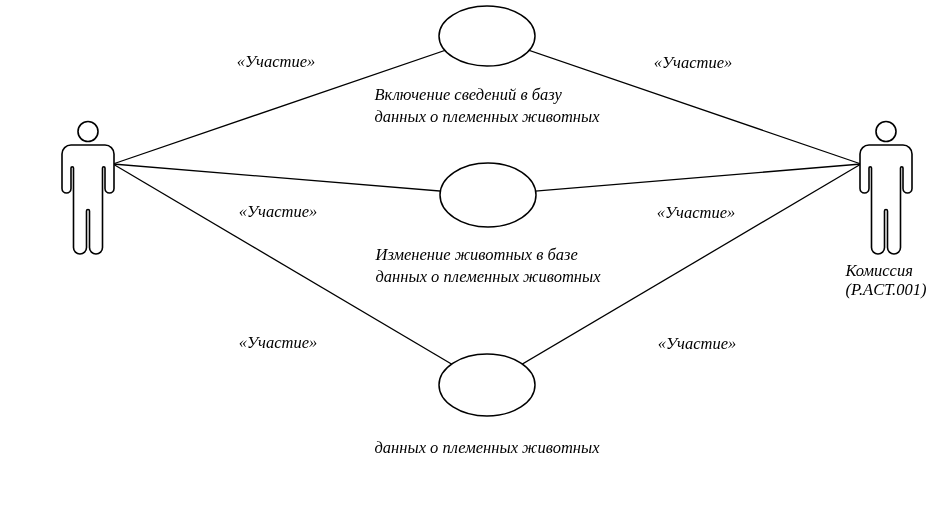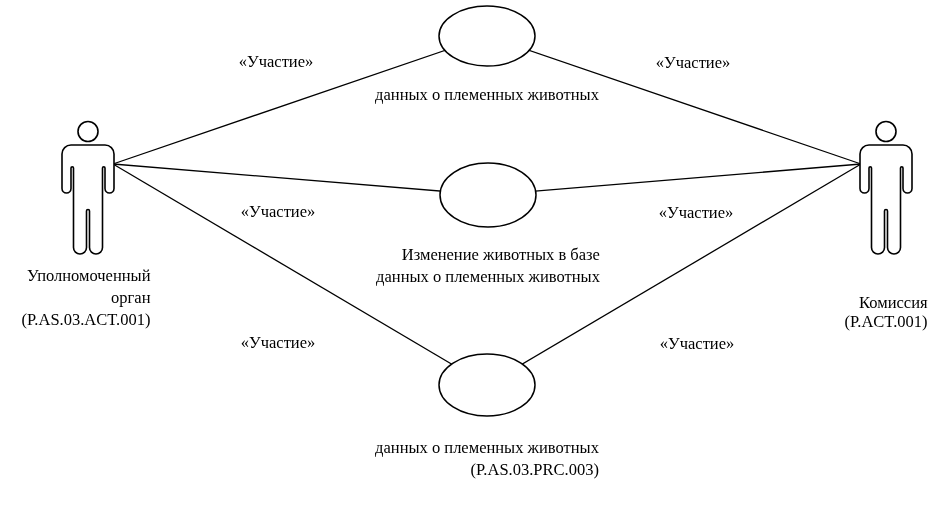--- a/index.html
+++ b/index.html
@@ -17,31 +17,31 @@
     overflow: hidden;
   }
   .diagram svg {
     position: absolute;
     left: 0;
     top: 0;
   }
   .label {
     position: absolute;
     white-space: nowrap;
-    text-align: right;
+    text-align: left;
     font-size: 16.5px;
     line-height: 22px;
     transform: translateX(-50%);
+    font-style: italic;
   }
   .label.edge {
     line-height: 17px;
   }
   .label.tight {
     line-height: 19px;
-    margin-top: 32px;
   }
 </style>
 </head>
 <body>
 
 <div class="diagram">
 
   <svg width="946" height="505" viewBox="0 0 946 505">
     <defs>
       <g id="actor-shape">
@@ -70,36 +70,31 @@
 
     <ellipse cx="487" cy="36" rx="48" ry="30" fill="#ffffff" stroke="#000000" stroke-width="1.5"></ellipse>
     <ellipse cx="488" cy="195" rx="48" ry="32" fill="#ffffff" stroke="#000000" stroke-width="1.5"></ellipse>
     <ellipse cx="487" cy="385" rx="48" ry="31" fill="#ffffff" stroke="#000000" stroke-width="1.5"></ellipse>
 
     <use href="#actor-shape" x="61" y="121"></use>
     <use href="#actor-shape" x="859" y="121"></use>
   </svg>
 
   <div class="label" style="left:487px; top:84px;">
+    <div>Включение сведений в базу</div>
     <div>данных о племенных животных</div>
   </div>
   <div class="label" style="left:488px; top:244px;">
     <div>Изменение животных в базе</div>
     <div>данных о племенных животных</div>
   </div>
   <div class="label" style="left:487px; top:437px;">
     <div>данных о племенных животных</div>
-    <div>(P.AS.03.PRC.003)</div>
   </div>
 
-  <div class="label" style="left:86px; top:265px;">
-    <div>Уполномоченный</div>
-    <div>орган</div>
-    <div>(P.AS.03.ACT.001)</div>
-  </div>
   <div class="label tight" style="left:886px; top:261px;">
     <div>Комиссия</div>
     <div>(P.ACT.001)</div>
   </div>
 
   <div class="label edge" style="left:276px; top:53px;">«Участие»</div>
   <div class="label edge" style="left:693px; top:54px;">«Участие»</div>
   <div class="label edge" style="left:278px; top:203px;">«Участие»</div>
   <div class="label edge" style="left:696px; top:204px;">«Участие»</div>
   <div class="label edge" style="left:278px; top:334px;">«Участие»</div>

